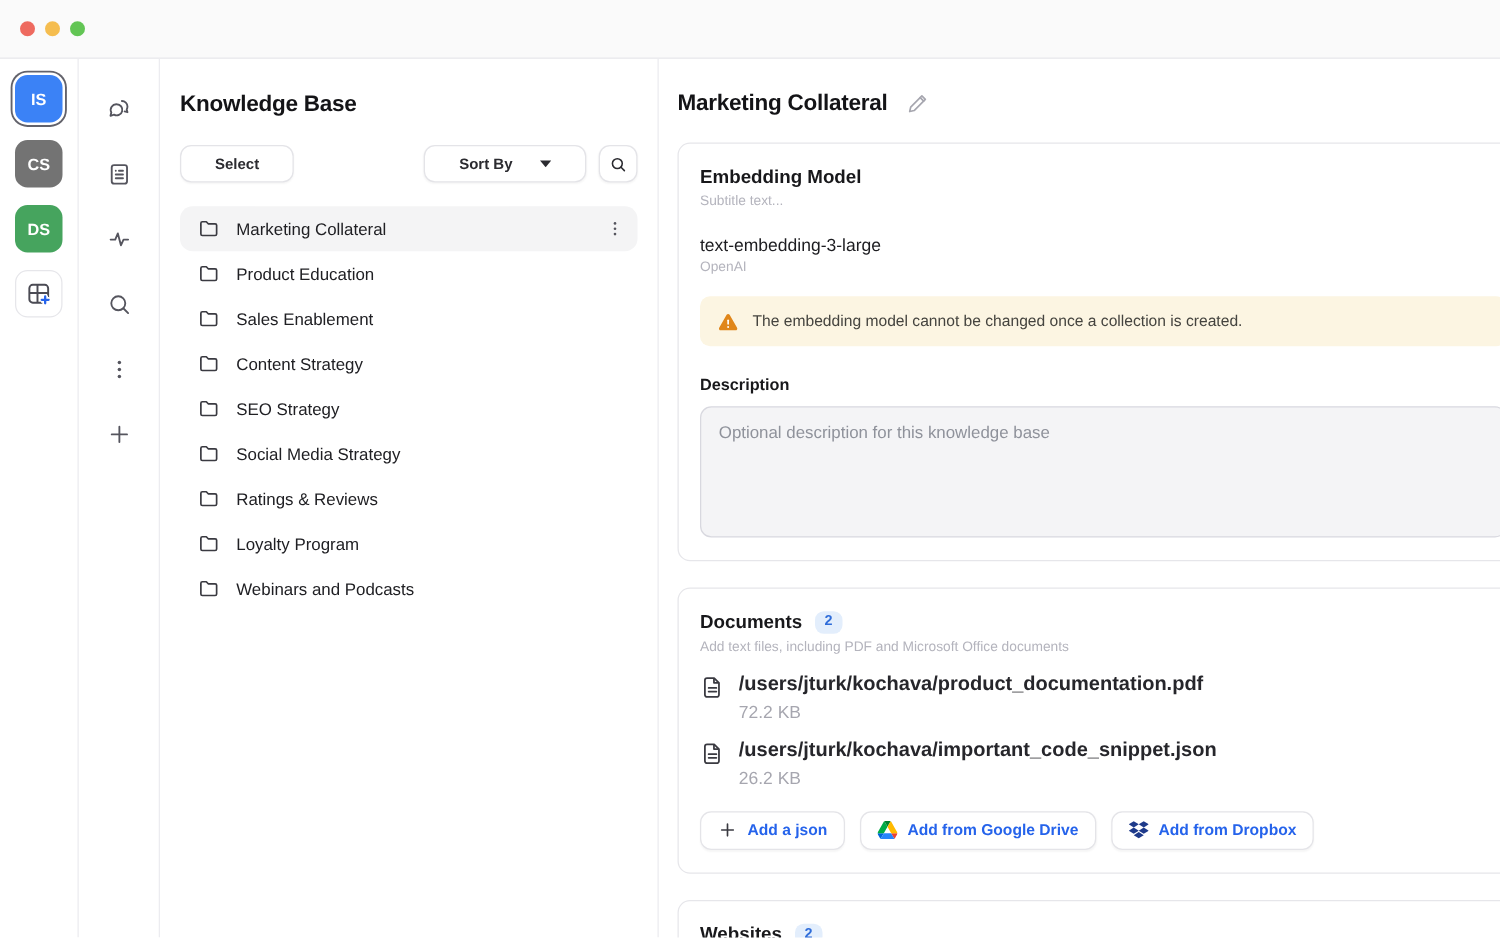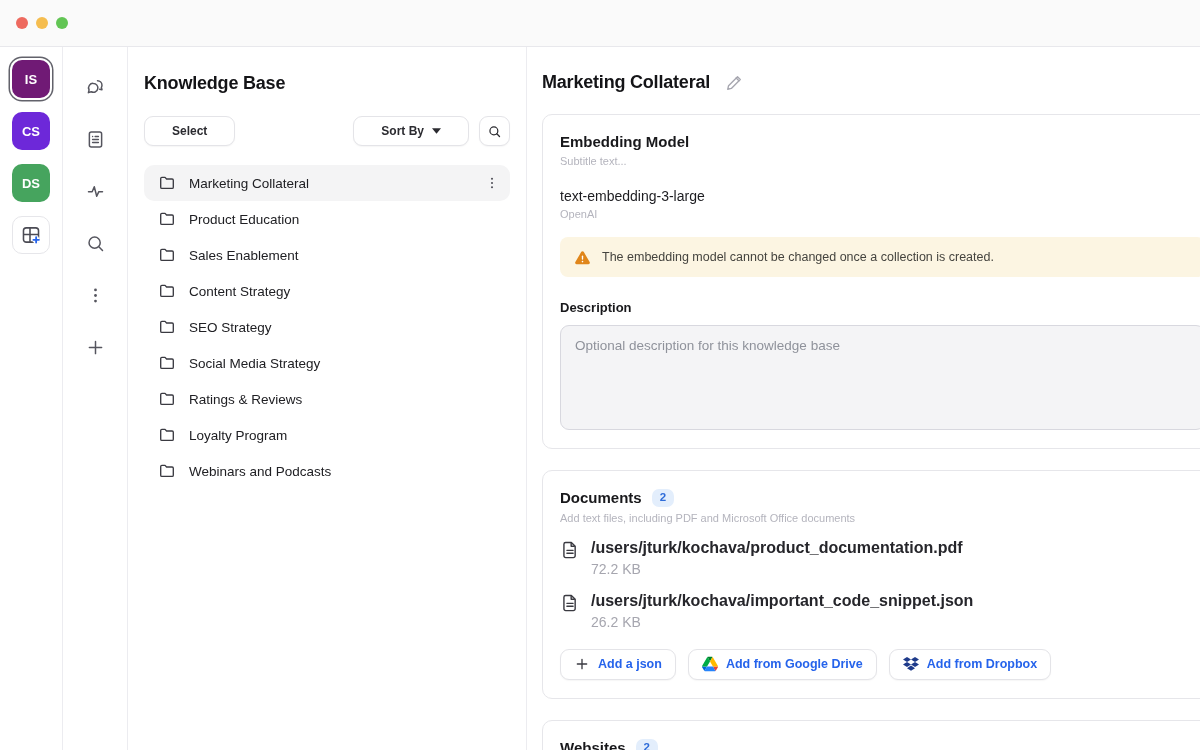--- a/index.html
+++ b/index.html
@@ -46,21 +46,21 @@
 
   
   .library-panel { width:399px; border-right:1px solid #ececf0; padding:26px 16px 0; flex:none; }
   .library-title { font-size:18px; font-weight:700; color:#141417; letter-spacing:-0.2px; }
   .controls { display:flex; align-items:center; margin-top:22px; }
   .btn-outline {
     height:30px; border:1px solid #e4e4e8; border-radius:9px; background:#fff;
     font-family:inherit; font-size:12px; font-weight:700; color:#2b2b30; padding:0 27px;
     cursor:pointer; box-shadow:0 1px 1.5px rgba(0,0,0,.04); display:flex; align-items:center;
   }
-  .sort-btn { margin-left:auto; gap:8px; }
+  .sort-btn { margin-left:auto; gap:22px; }
   .sort-btn svg { width:9px; height:6px; }
   .search-btn { width:31px; padding:0; justify-content:center; margin-left:10px; color:#2b2b30; }
   .search-btn svg { width:15px; height:15px; }
 
   .folder-list { list-style:none; margin-top:19px; }
   .folder-row {
     height:36px; display:flex; align-items:center; gap:13px; padding:0 10px 0 14px;
     border-radius:10px; font-size:13.5px; color:#202024; cursor:pointer;
   }
   .folder-row.selected { background:#f4f4f5; }
@@ -125,22 +125,22 @@
     <span class="tl tl-red"></span>
     <span class="tl tl-yellow"></span>
     <span class="tl tl-green"></span>
   </div>
 </div>
 
 <div class="main">
 
   <aside class="workspace-rail">
     <div id="avatars" style="display: flex; flex-direction: column; gap: 14px;">
-        <div class="avatar selected" style="background: #701a75;">IS</div>
-        <div class="avatar" style="background: #6d28d9;">CS</div>
+        <div class="avatar selected" style="background: #3b82f6;">IS</div>
+        <div class="avatar" style="background: #737373;">CS</div>
         <div class="avatar" style="background: rgb(70, 164, 94);">DS</div>
       </div>
     <button class="add-workspace">
       <span style="display:flex">
         <svg width="22" height="22" viewBox="0 0 24 24" fill="none">
           <rect x="3.8" y="4.2" width="16.4" height="15.6" rx="3" stroke="#4b4b54" stroke-width="1.7"></rect>
           <path d="M3.8 11.4h16.4M10.9 4.2v15.6" stroke="#4b4b54" stroke-width="1.7"></path>
           <path d="M17.6 13.6v7.4M13.9 17.3h7.4" stroke="#fff" stroke-width="5"></path>
           <path d="M17.6 14.3v6M14.6 17.3h6" stroke="#2563eb" stroke-width="2" stroke-linecap="round"></path>
         </svg>

